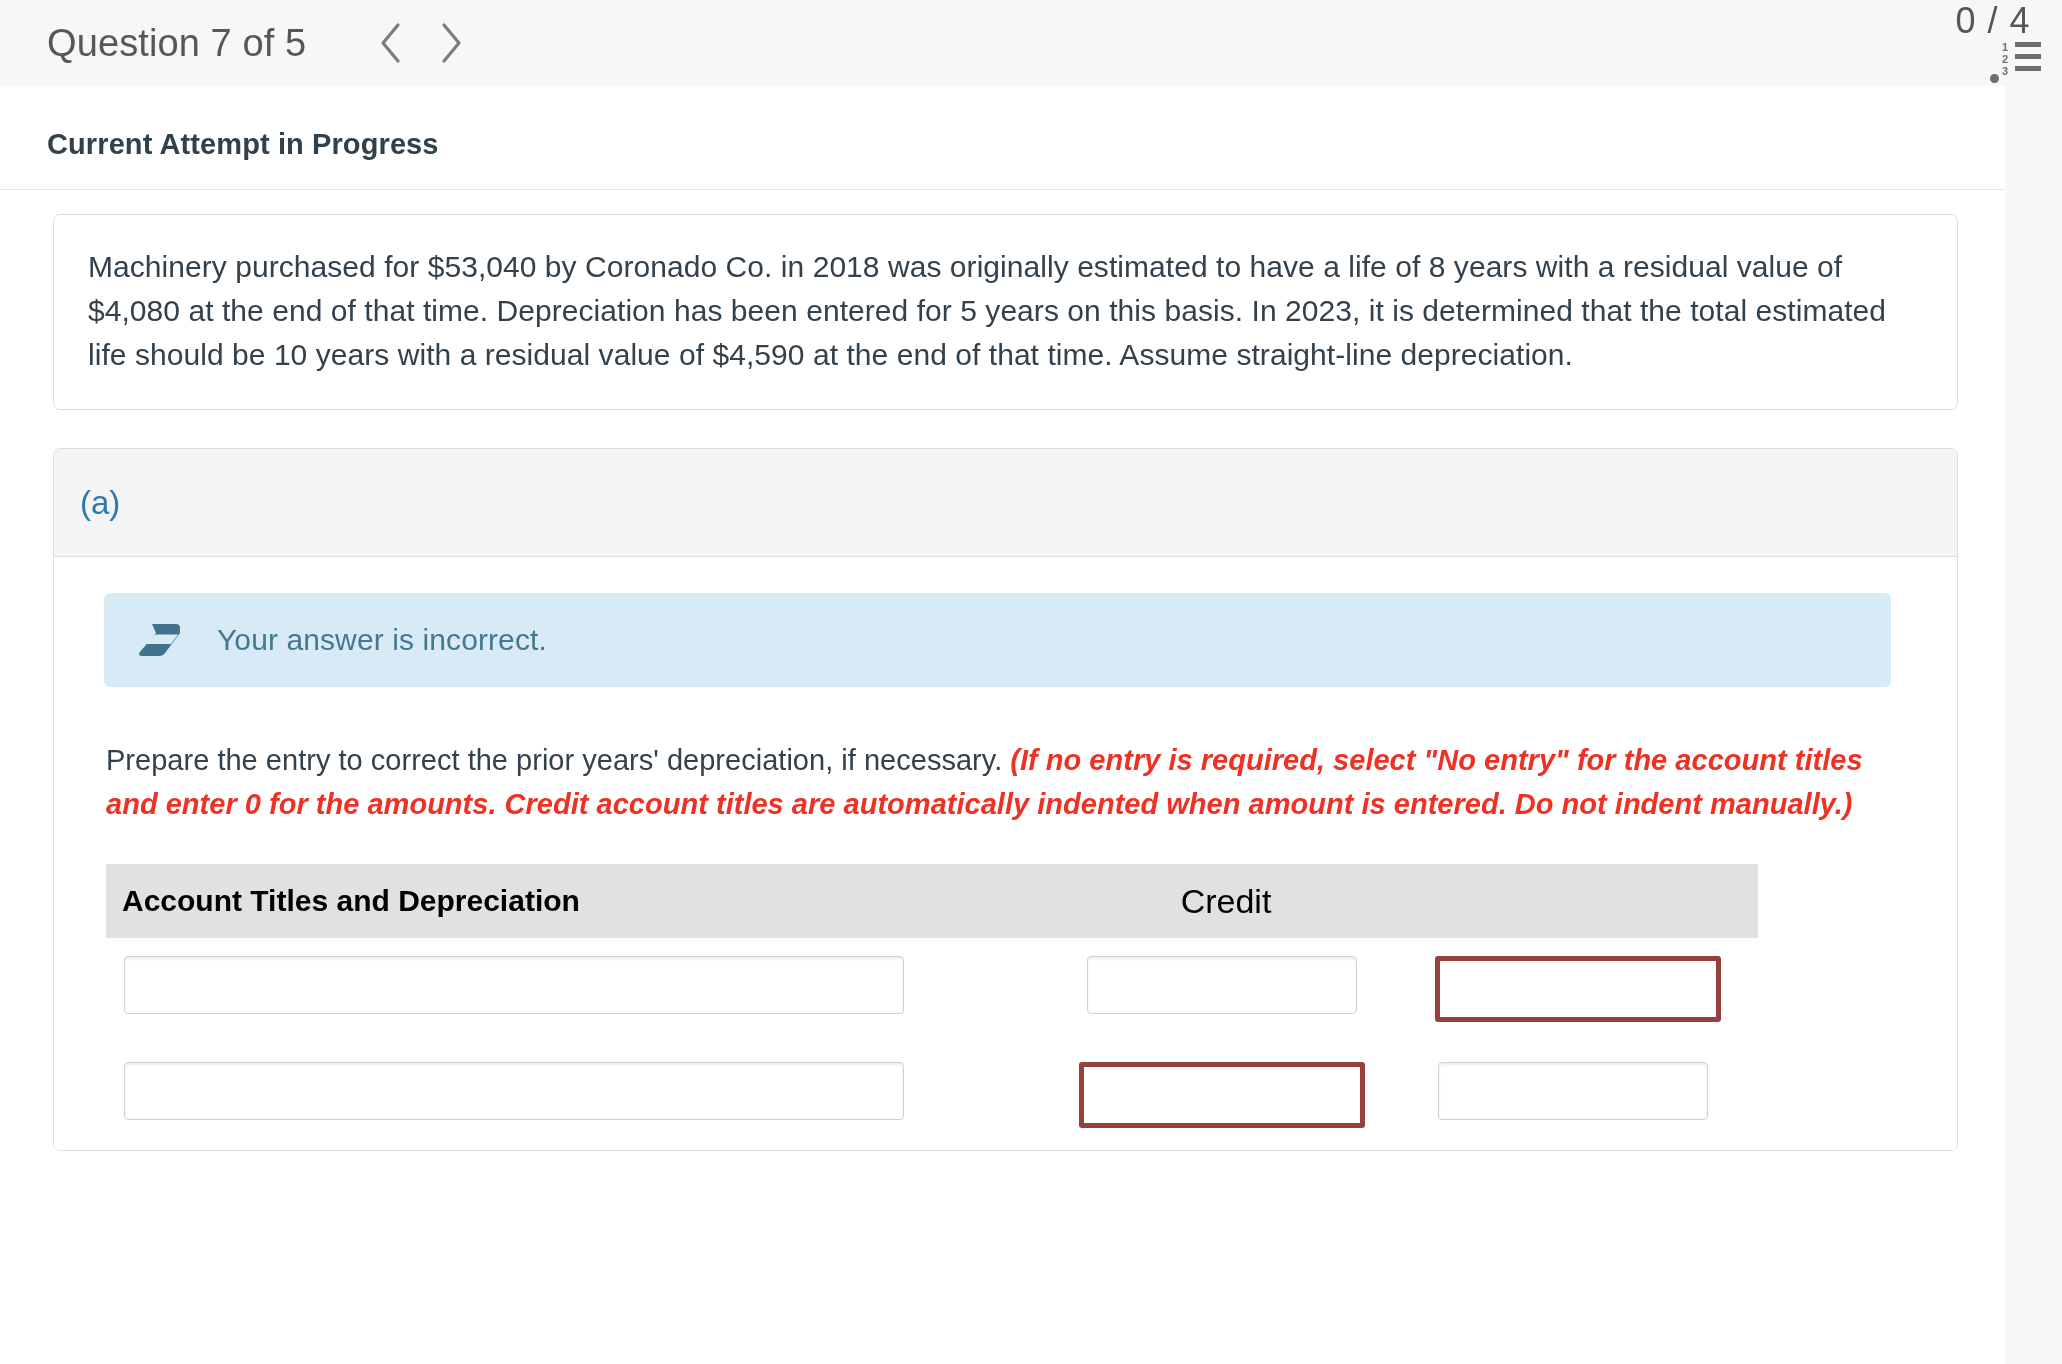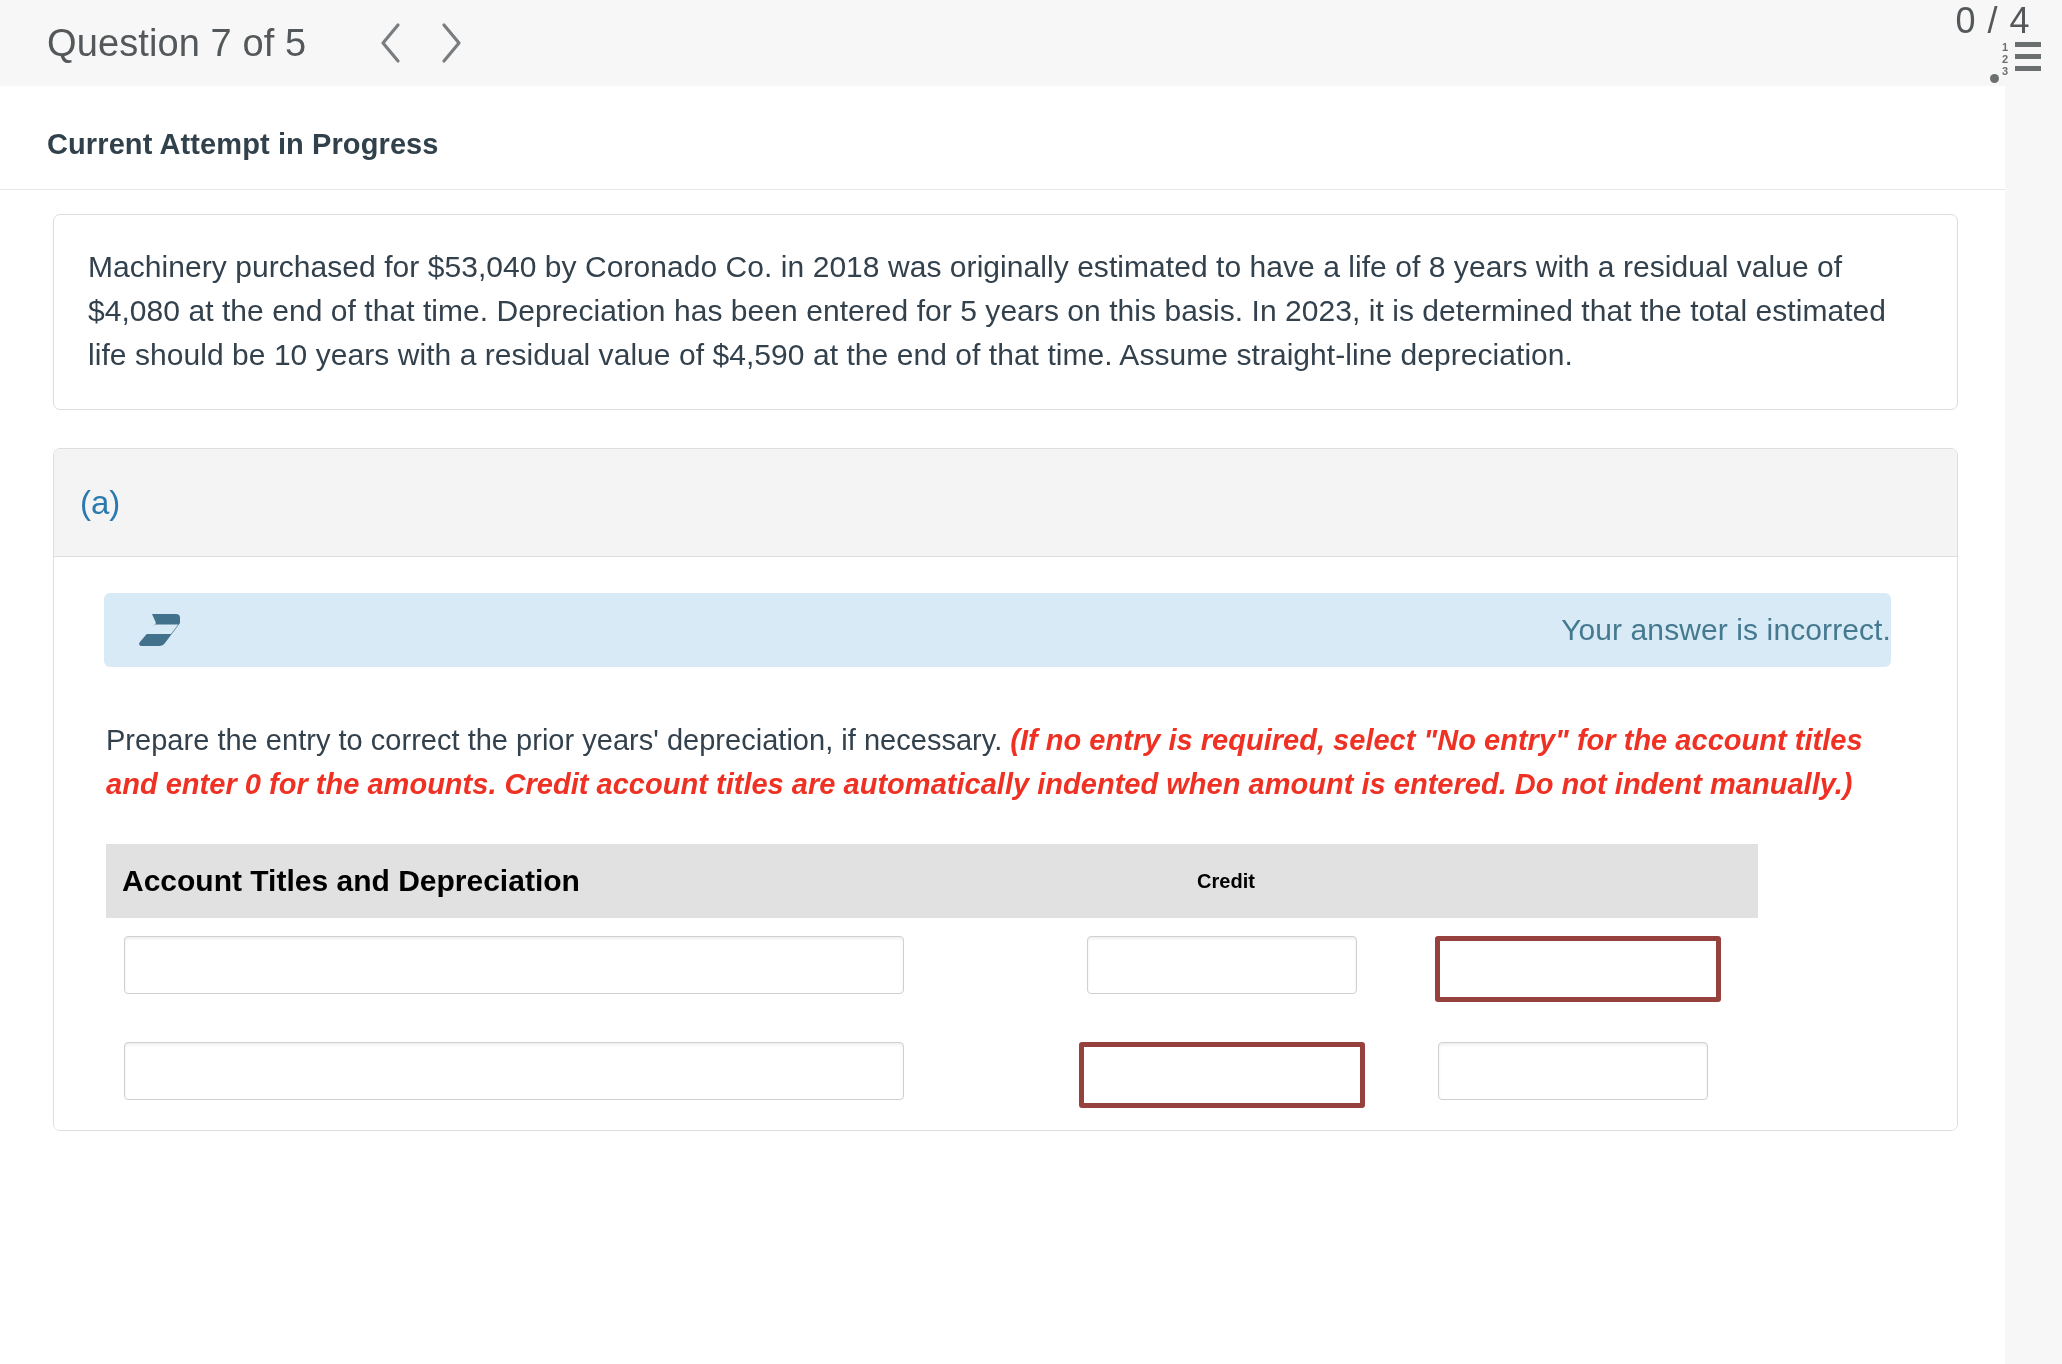--- a/index.html
+++ b/index.html
@@ -185,25 +185,24 @@
   .part-body {
     padding: 36px 0 0 0;
     background: #fff;
   }
 
   
   .alert {
     margin: 0 66px 0 50px;
     background: #d8eaf5;
     border-radius: 6px;
-    height: 74px;
+    height: 94px;
     display: flex;
     align-items: center;
     padding-left: 31px;
-    justify-content: space-between;
   }
   .eraser-icon {
     width: 48px; height: 40px;
     display: block;
     flex: 0 0 auto;
   }
   .alert-text {
     margin-left: 34px;
     font-size: 30px;
     color: #44798f;
@@ -245,22 +244,22 @@
   .jhead .col-debit {
     width: 352px;
     text-align: center;
     font-size: 30px;
     font-weight: 700;
     color: #000;
   }
   .jhead .col-credit {
     width: 360px;
     text-align: center;
-    font-size: 20px;
-    font-weight: 700;
+    font-size: 34px;
+    font-weight: 400;
     color: #000;
   }
 
   .jrow {
     display: flex;
     align-items: flex-start;
     height: 106px;
     padding-top: 18px;
   }
   .cell { position: relative; }

